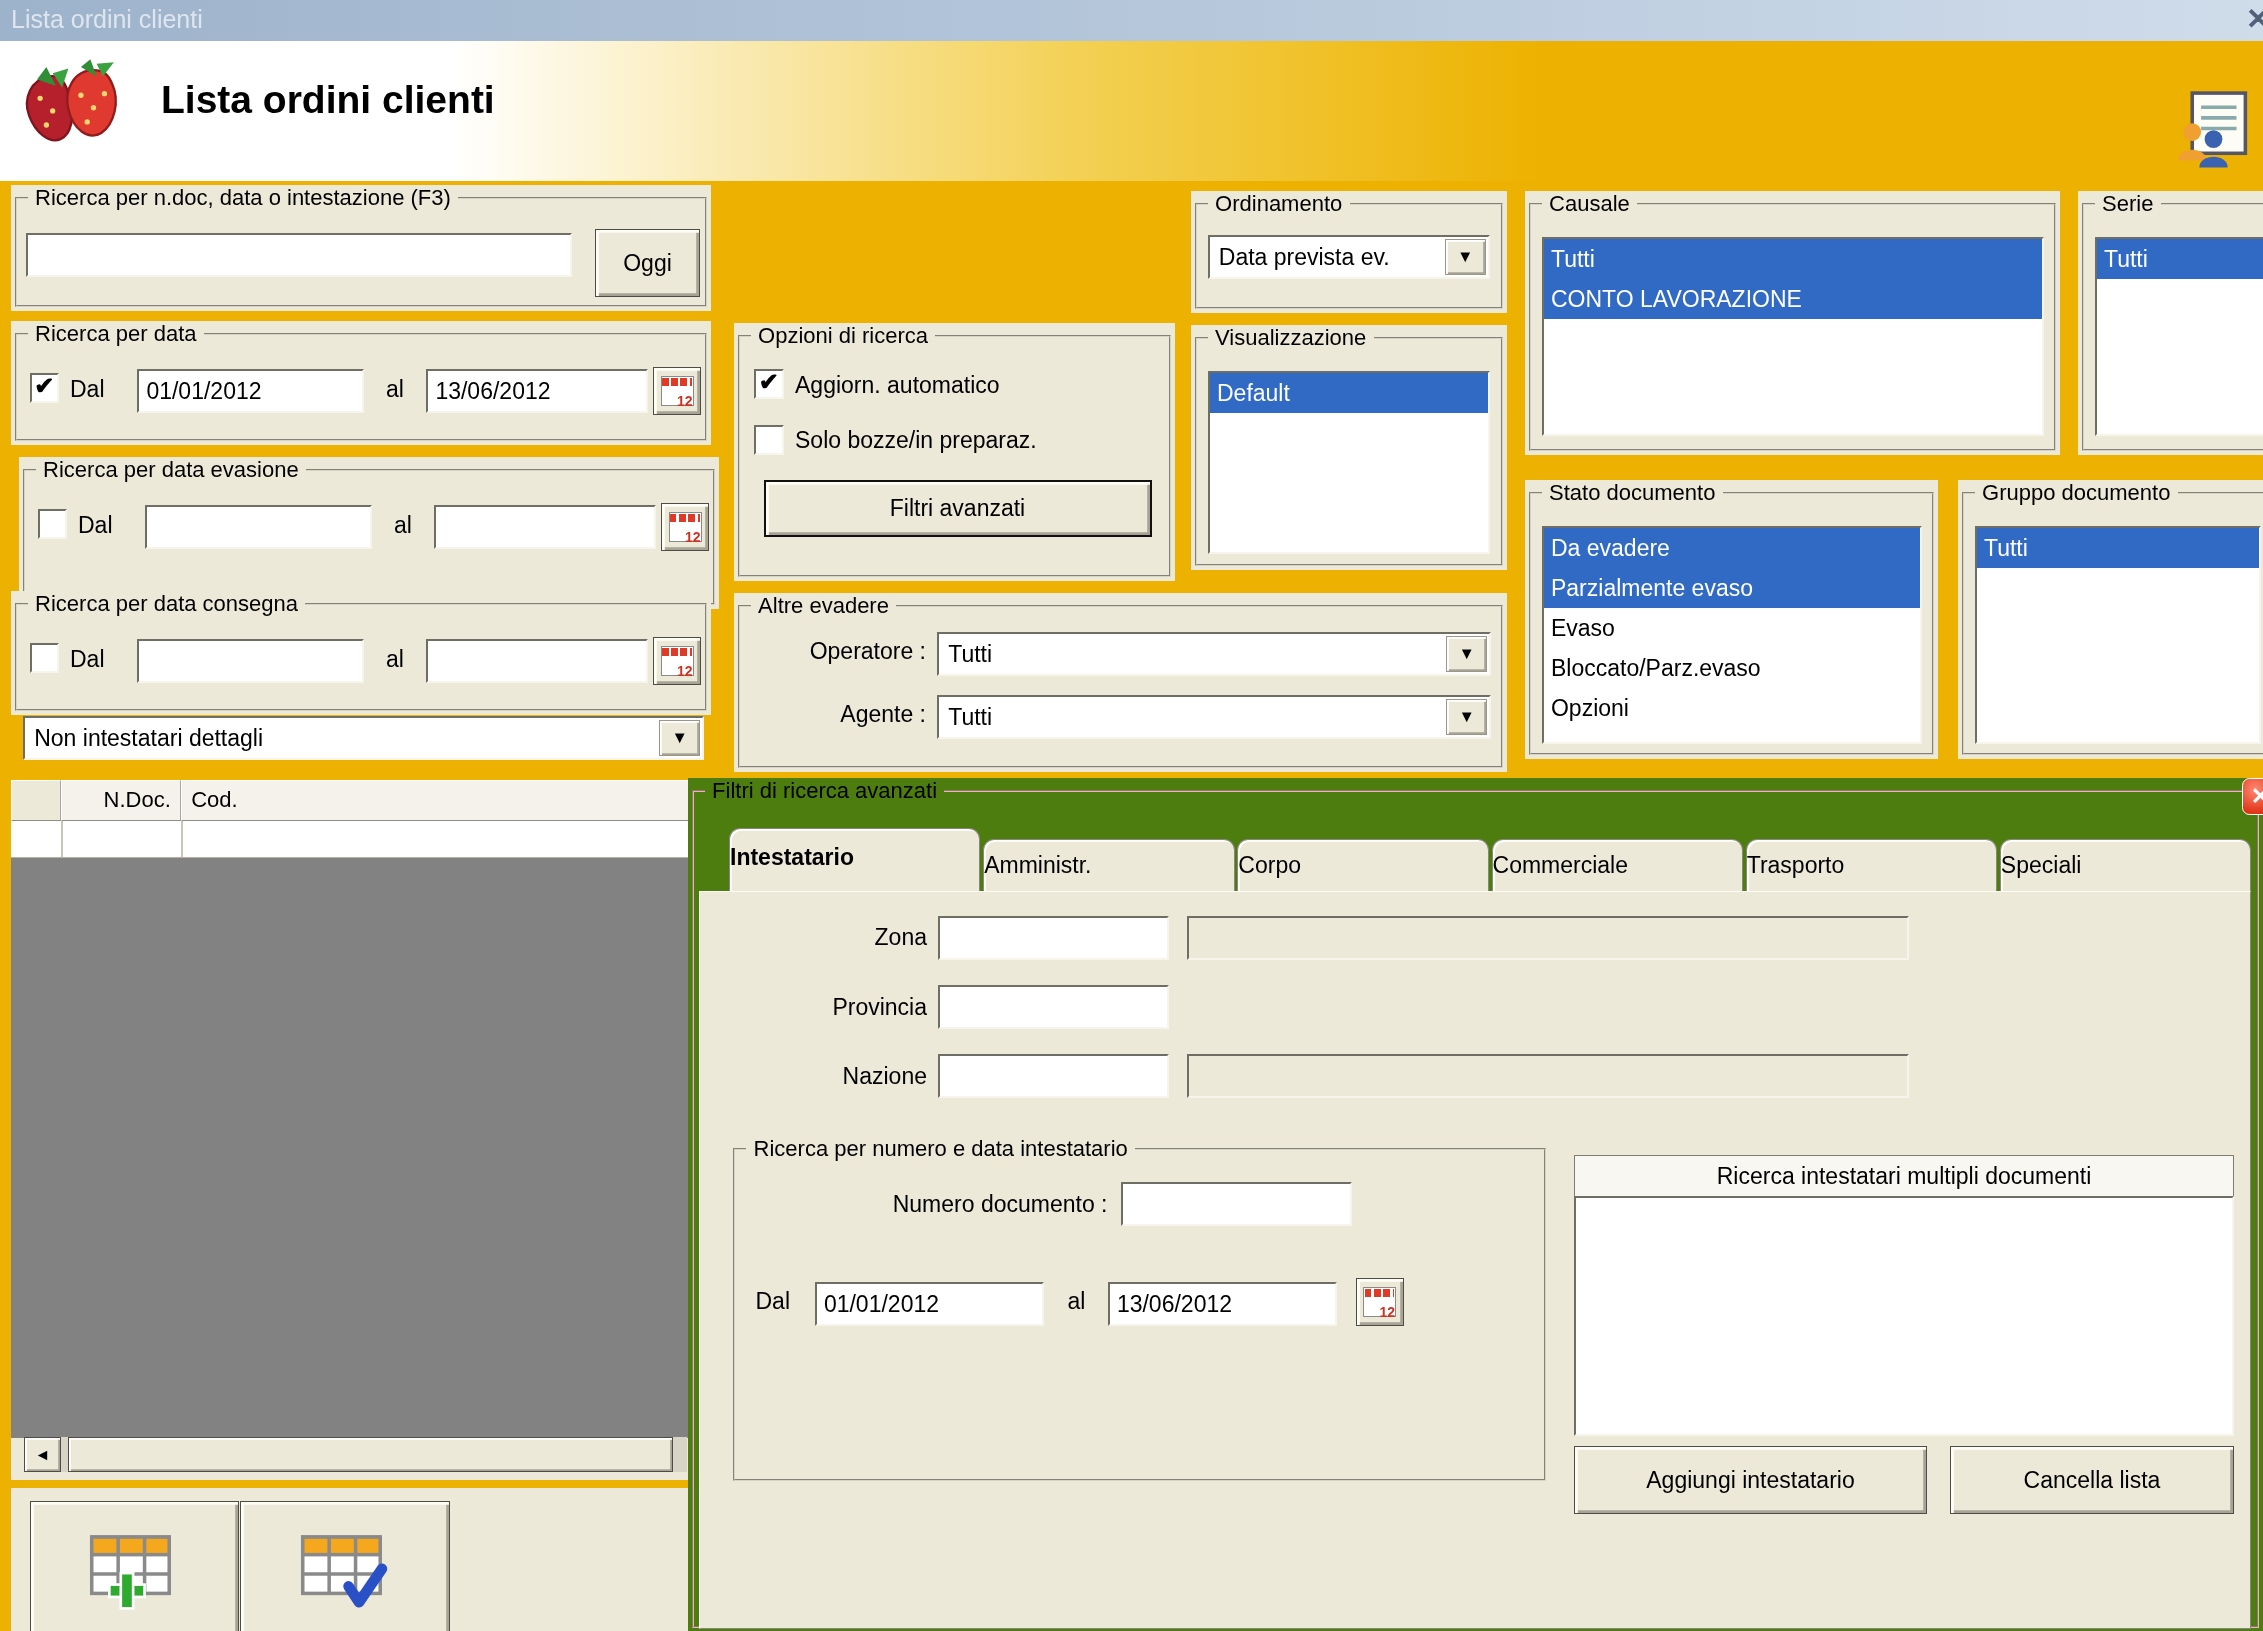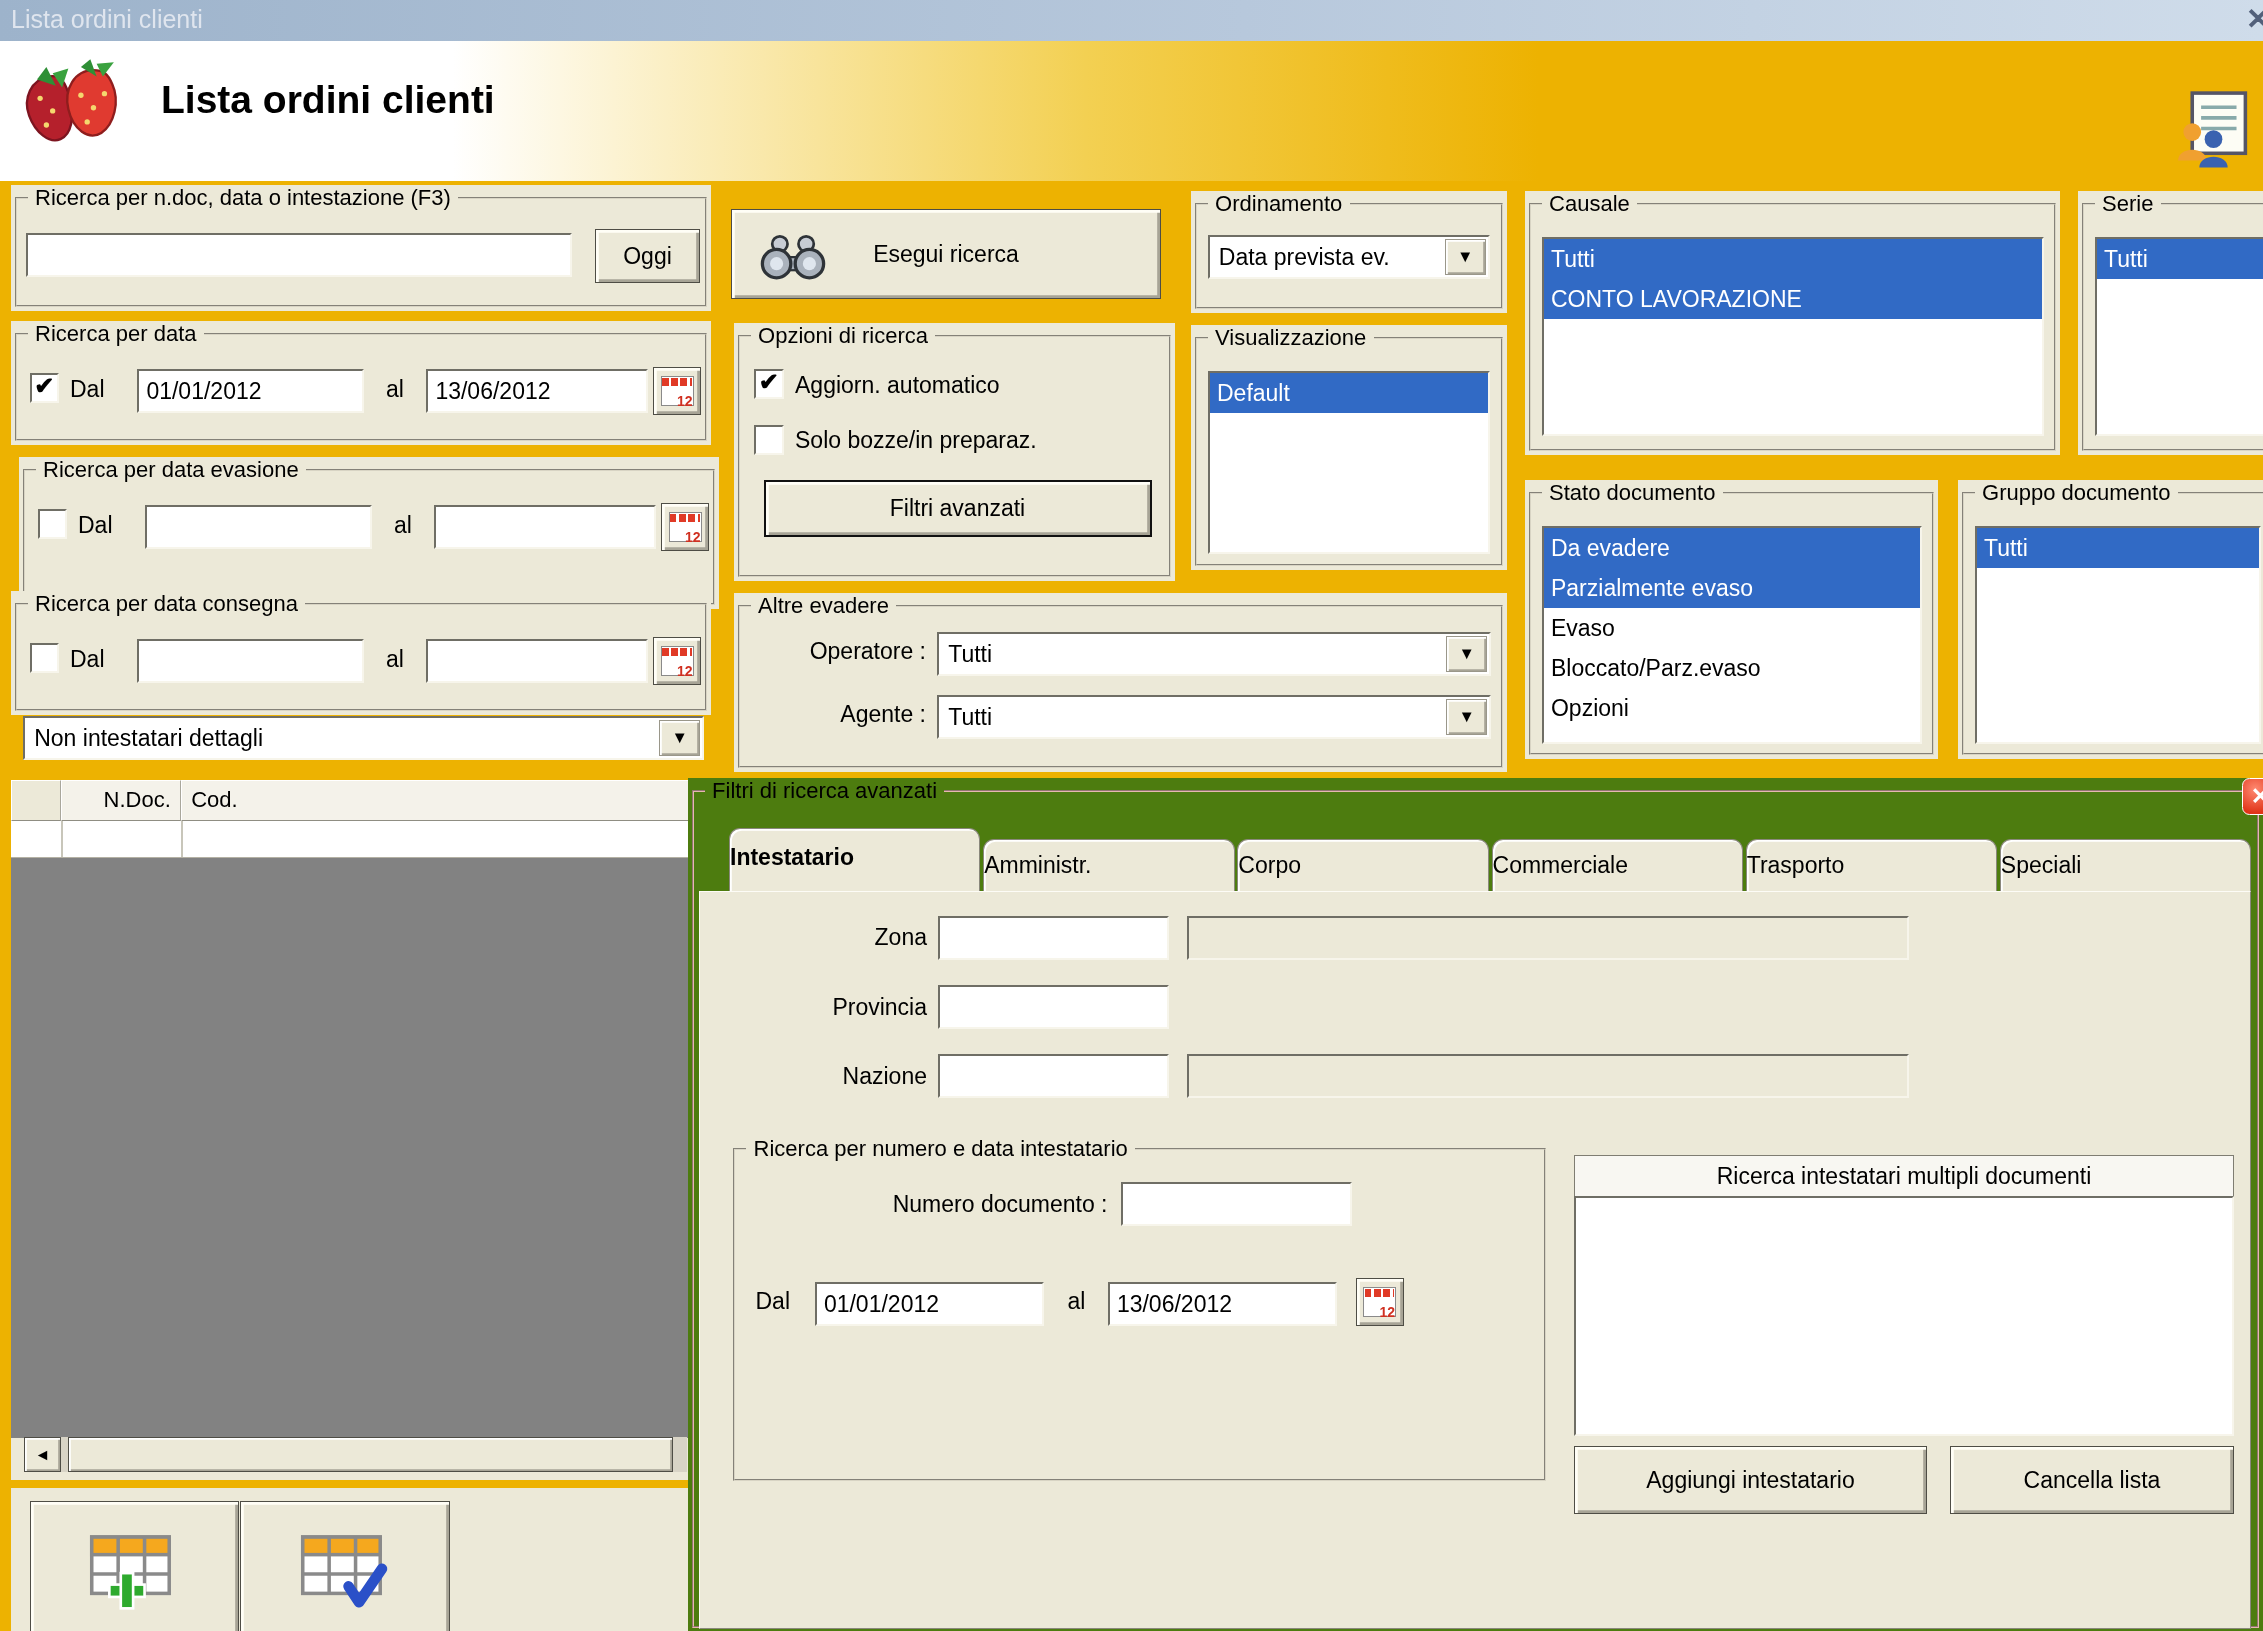--- a/index.html
+++ b/index.html
@@ -118,21 +118,21 @@
       <circle cx="24" cy="28" r="5" fill="#3a62b0"></circle>
         <path d="M16 44 C16 36 32 36 32 44Z" fill="#3a62b0"></path>
     </svg>
   </div>
 
   <div class="panel" style="left:11px;top:185px;width:700px;height:126px">
     <fieldset class="gbf">
         <legend>Ricerca per n.doc, data o intestazione (F3)</legend>
       </fieldset>
     <input class="inp" style="left: 14.8px; top: 48px; width: 546px; height: 44px;" value="">
-    <button class="btn" style="left:584px;top:44px;width:105px;height:54px">Oggi</button>
+    <button class="btn" style="left:584px;top:44px;width:105px;height:68px">Oggi</button>
   </div>
 
   <div class="panel" style="left:11px;top:321px;width:700px;height:124px">
     <fieldset class="gbf">
         <legend>Ricerca per data</legend>
       </fieldset>
     <span class="cb checked" style="left:18.5px;top:52px">
         <span class="mark">✔</span>
       </span>
     <span class="lbl" style="left:59px;top:54px">Dal</span>
@@ -222,32 +222,20 @@
         <rect x="2" y="4" width="44" height="32" fill="#fff" stroke="#8a8a8a" stroke-width="2"></rect>
         <rect x="2" y="4" width="44" height="10" fill="#f5a81e" stroke="#8a8a8a" stroke-width="2"></rect>
         <line x1="17" y1="4" x2="17" y2="36" stroke="#8a8a8a" stroke-width="2"></line>
         <line x1="32" y1="4" x2="32" y2="36" stroke="#8a8a8a" stroke-width="2"></line>
         <line x1="2" y1="25" x2="46" y2="25" stroke="#8a8a8a" stroke-width="2"></line>
         <path d="M28 32 L34 41 L47 22" fill="none" stroke="#2a50c8" stroke-width="6" stroke-linecap="round" stroke-linejoin="round"></path>
       </svg>
     </button>
   </div>
 
-  <button class="btn" style="left:731px;top:209px;width:430px;height:90px">
-    <svg style="position:absolute;left:26px;top:20px" viewBox="0 0 64 46" width="70" height="52">
-      <circle cx="20" cy="12" r="7" fill="#c7ccd4" stroke="#2e3338" stroke-width="2.5"></circle>
-      <circle cx="44" cy="12" r="7" fill="#c7ccd4" stroke="#2e3338" stroke-width="2.5"></circle>
-      <rect x="27" y="24" width="10" height="12" fill="#aab2bc" stroke="#2e3338" stroke-width="2"></rect>
-      <circle cx="17" cy="30" r="13" fill="#aab2bc" stroke="#2e3338" stroke-width="3"></circle>
-      <circle cx="47" cy="30" r="13" fill="#aab2bc" stroke="#2e3338" stroke-width="3"></circle>
-      <circle cx="17" cy="30" r="6" fill="#dfe6ee"></circle>
-        <circle cx="47" cy="30" r="6" fill="#dfe6ee"></circle>
-    </svg>
-    <span>Esegui ricerca</span>
-  </button>
 
   <div class="panel" style="left:734px;top:323px;width:441px;height:258px">
     <fieldset class="gbf">
         <legend>Opzioni di ricerca</legend>
       </fieldset>
     <span class="cb checked" style="left:20px;top:46px">
         <span class="mark">✔</span>
       </span>
     <span class="lbl" style="left:61px;top:48px">Aggiorn. automatico</span>
     <span class="cb" style="left:20px;top:102px"></span>

